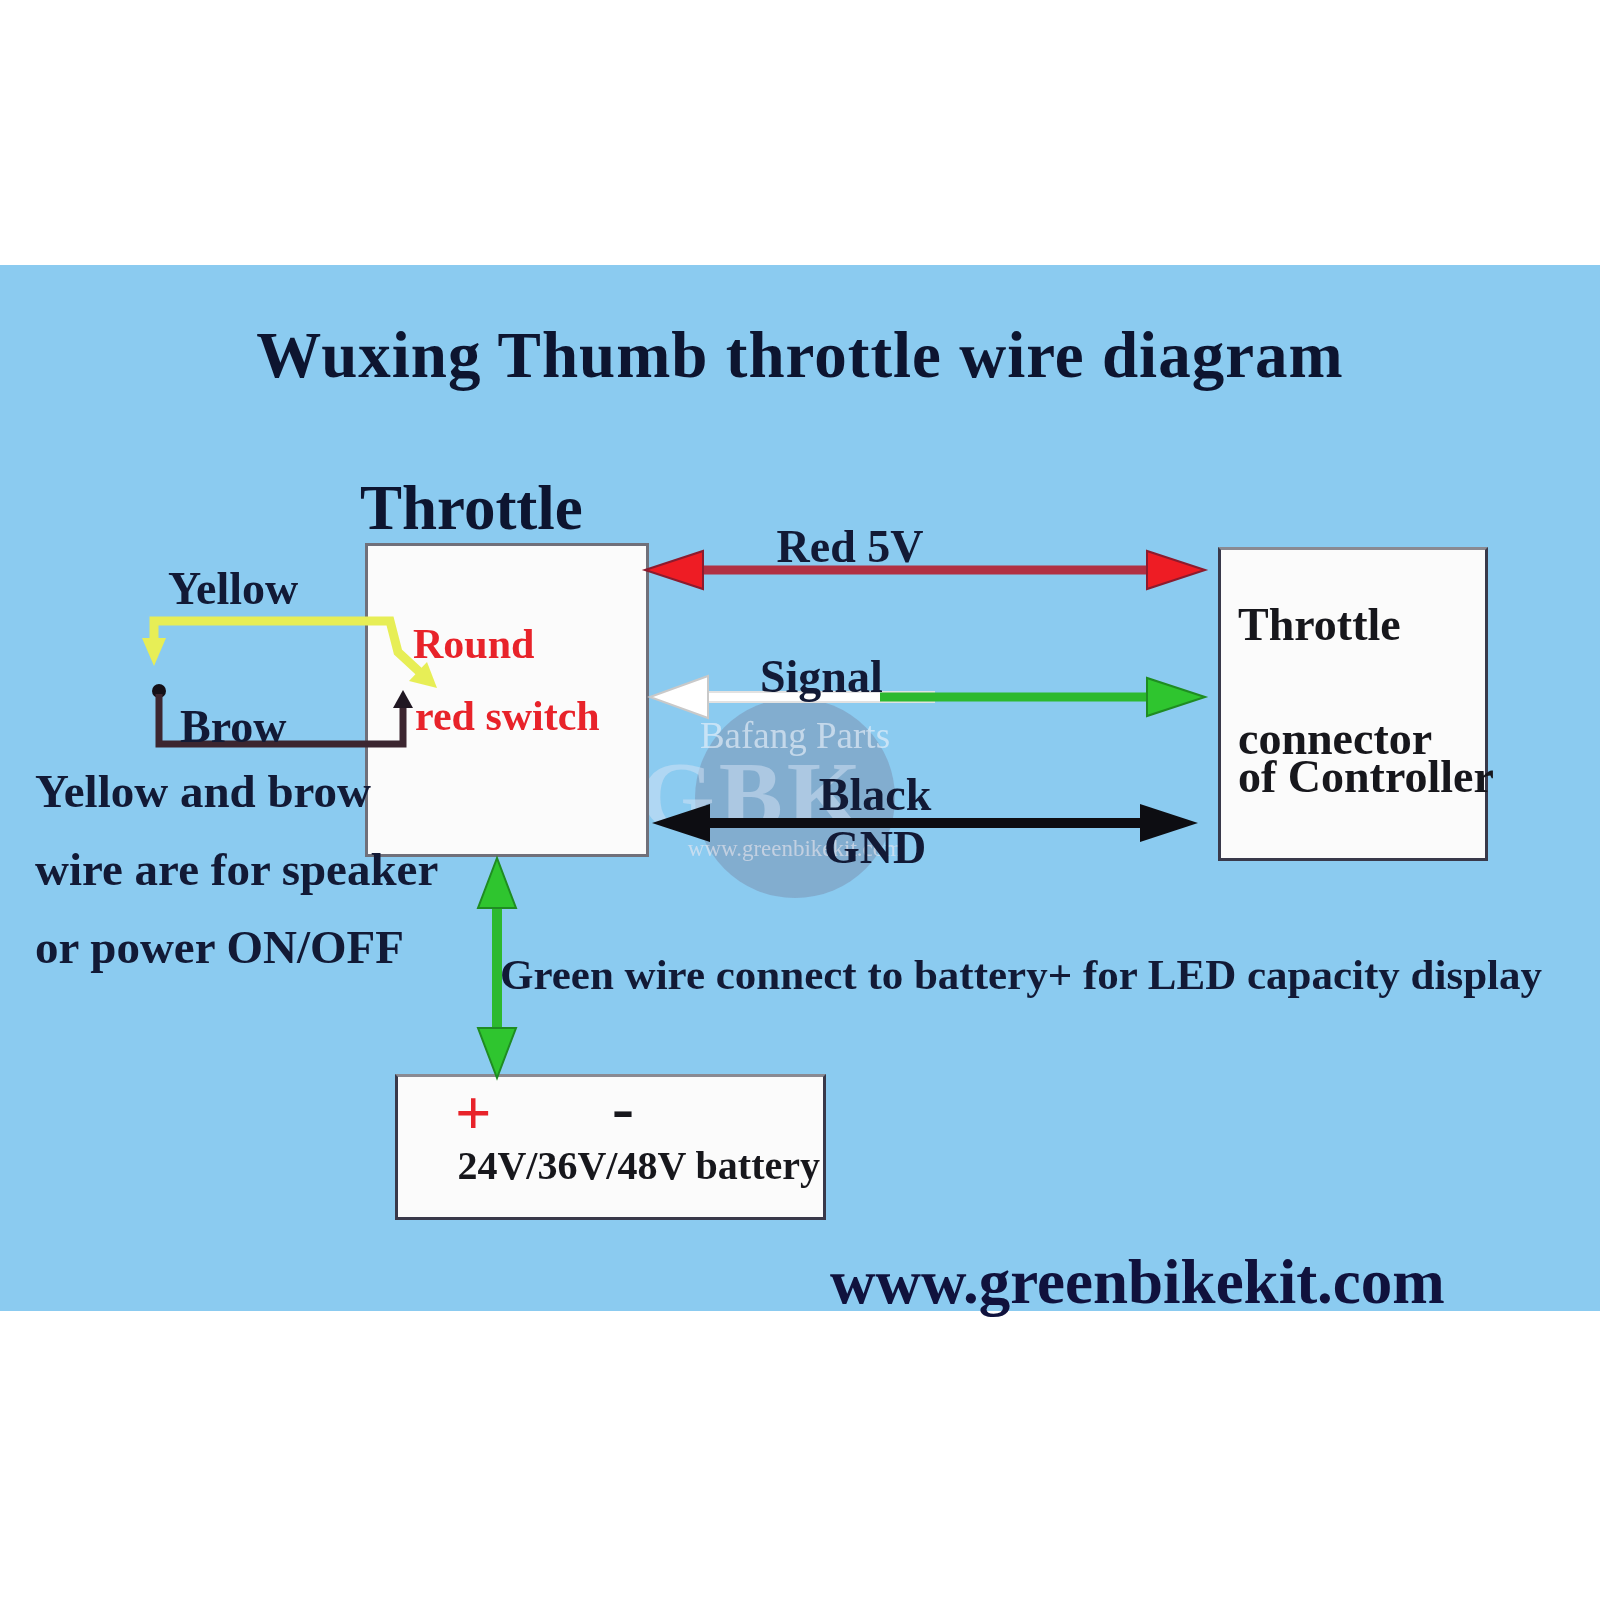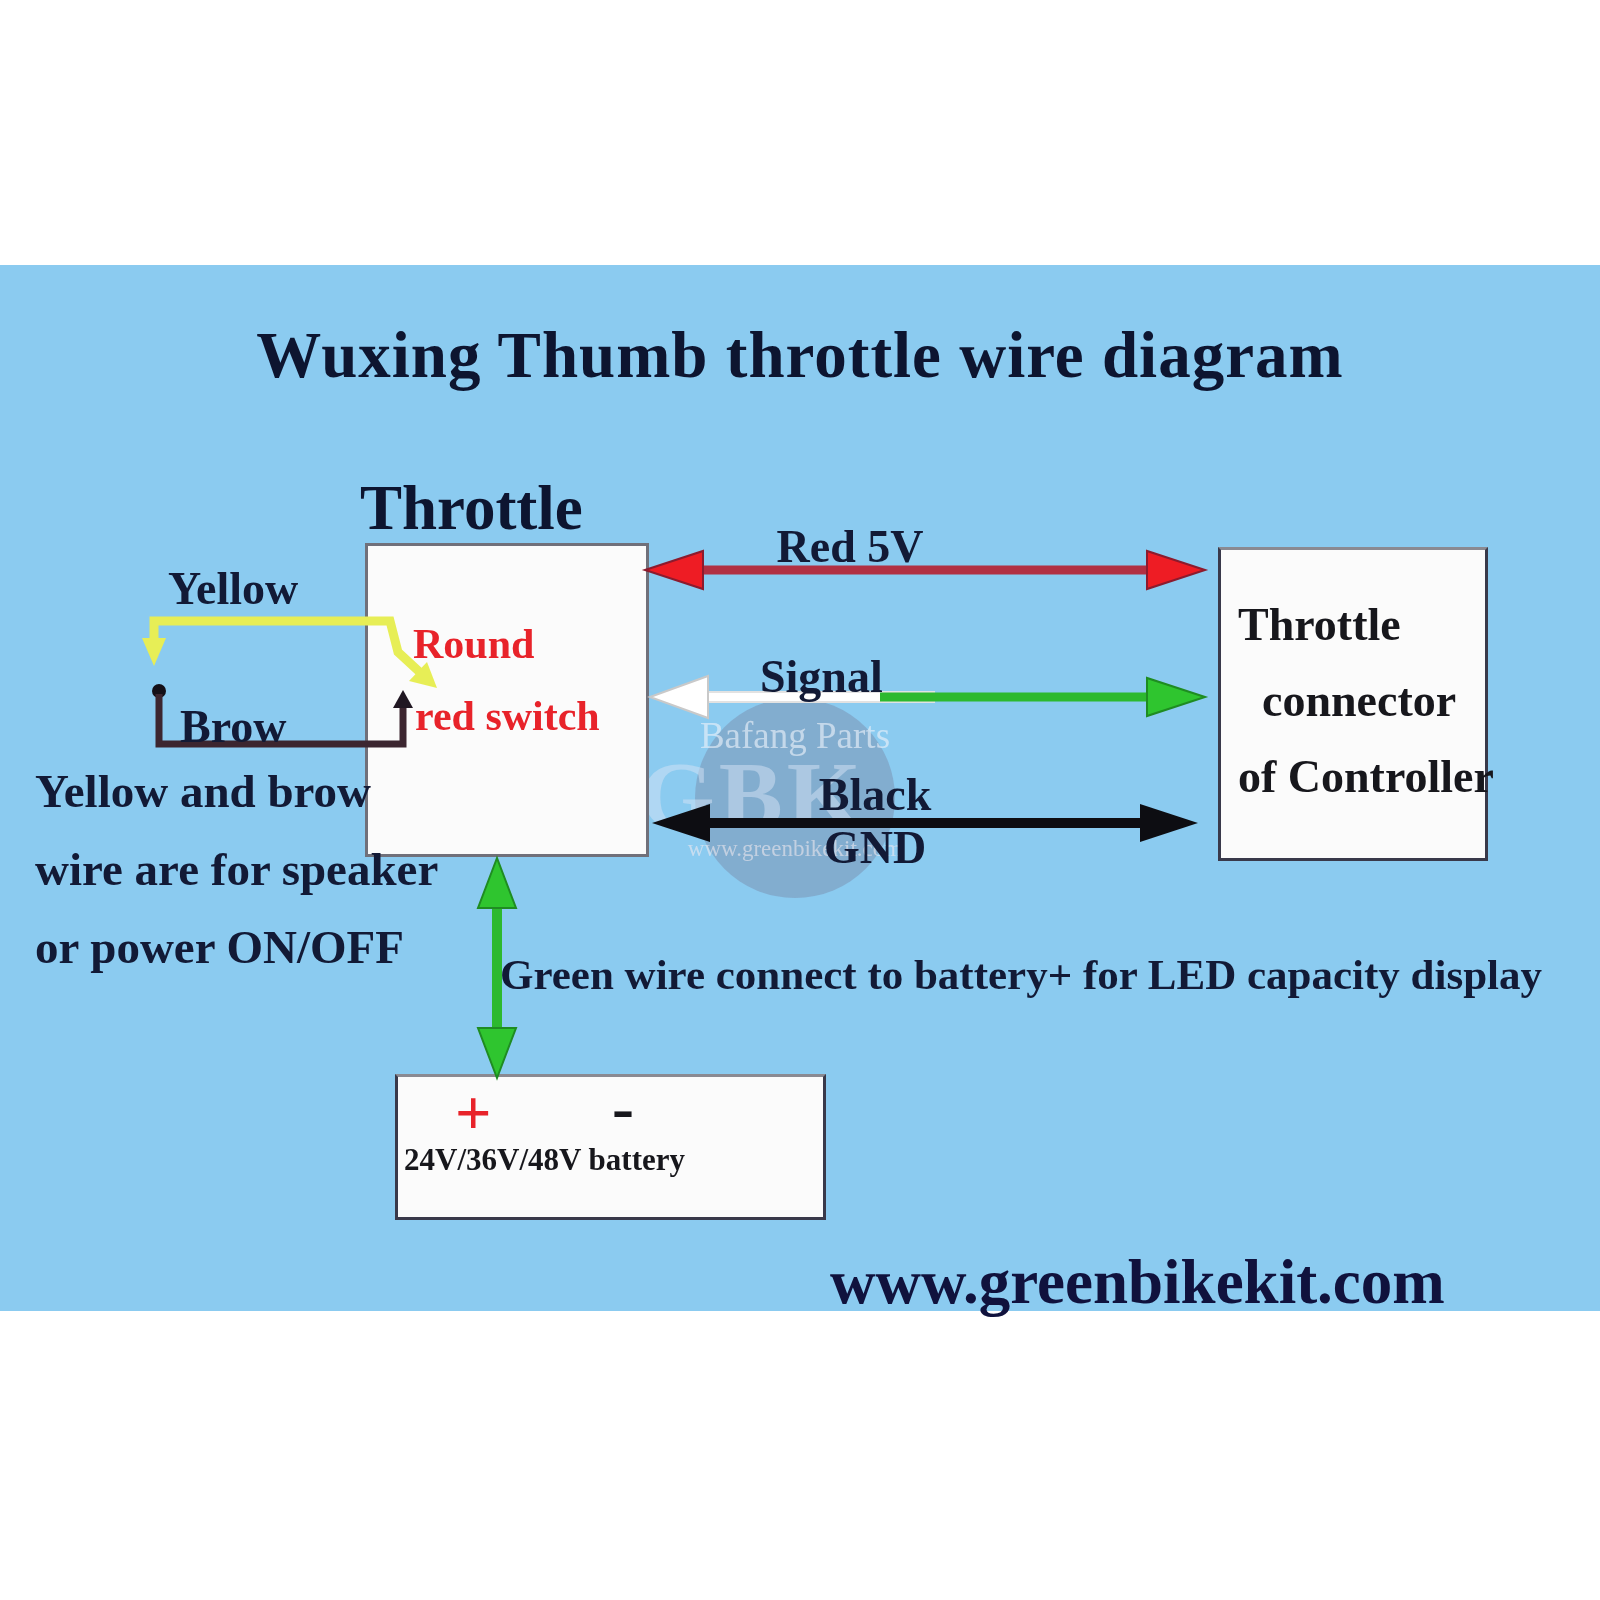--- a/index.html
+++ b/index.html
@@ -54,27 +54,27 @@
   #note1{left:35px;top:764px;}
   #note2{left:35px;top:842px;}
   #note3{left:35px;top:920px;}
 
   
   #green-note{left:500px;top:950px;font-size:43px;font-weight:bold;color:#121a36;z-index:5;}
 
   
   .ctrl-line{left:1238px;font-size:46px;font-weight:bold;color:#17171c;z-index:5;}
   #ctrl1{top:598px;}
-  #ctrl2{top:674px;margin-left:24px;}
+  #ctrl2{top:712px;}
   #ctrl3{top:750px;}
 
   
   #battery-plus{left:455px;top:1076px;font-size:64px;font-weight:bold;color:#e8232a;z-index:5;}
   #battery-minus{left:612px;top:1070px;font-size:66px;font-weight:bold;color:#17171c;z-index:5;}
-  #battery-label{left:404px;top:1142px;width:425px;text-align:left;font-size:31px;
+  #battery-label{left:395px;top:1142px;width:425px;text-align:right;font-size:40px;
                  font-weight:bold;color:#17171c;z-index:5;}
 
   
   #footer-url{left:830px;top:1246px;font-size:63px;font-weight:bold;color:#10123d;z-index:5;}
 
   #wires-svg{position:absolute;left:0;top:0;z-index:3;}
 </style>
 </head>
 <body>
 

